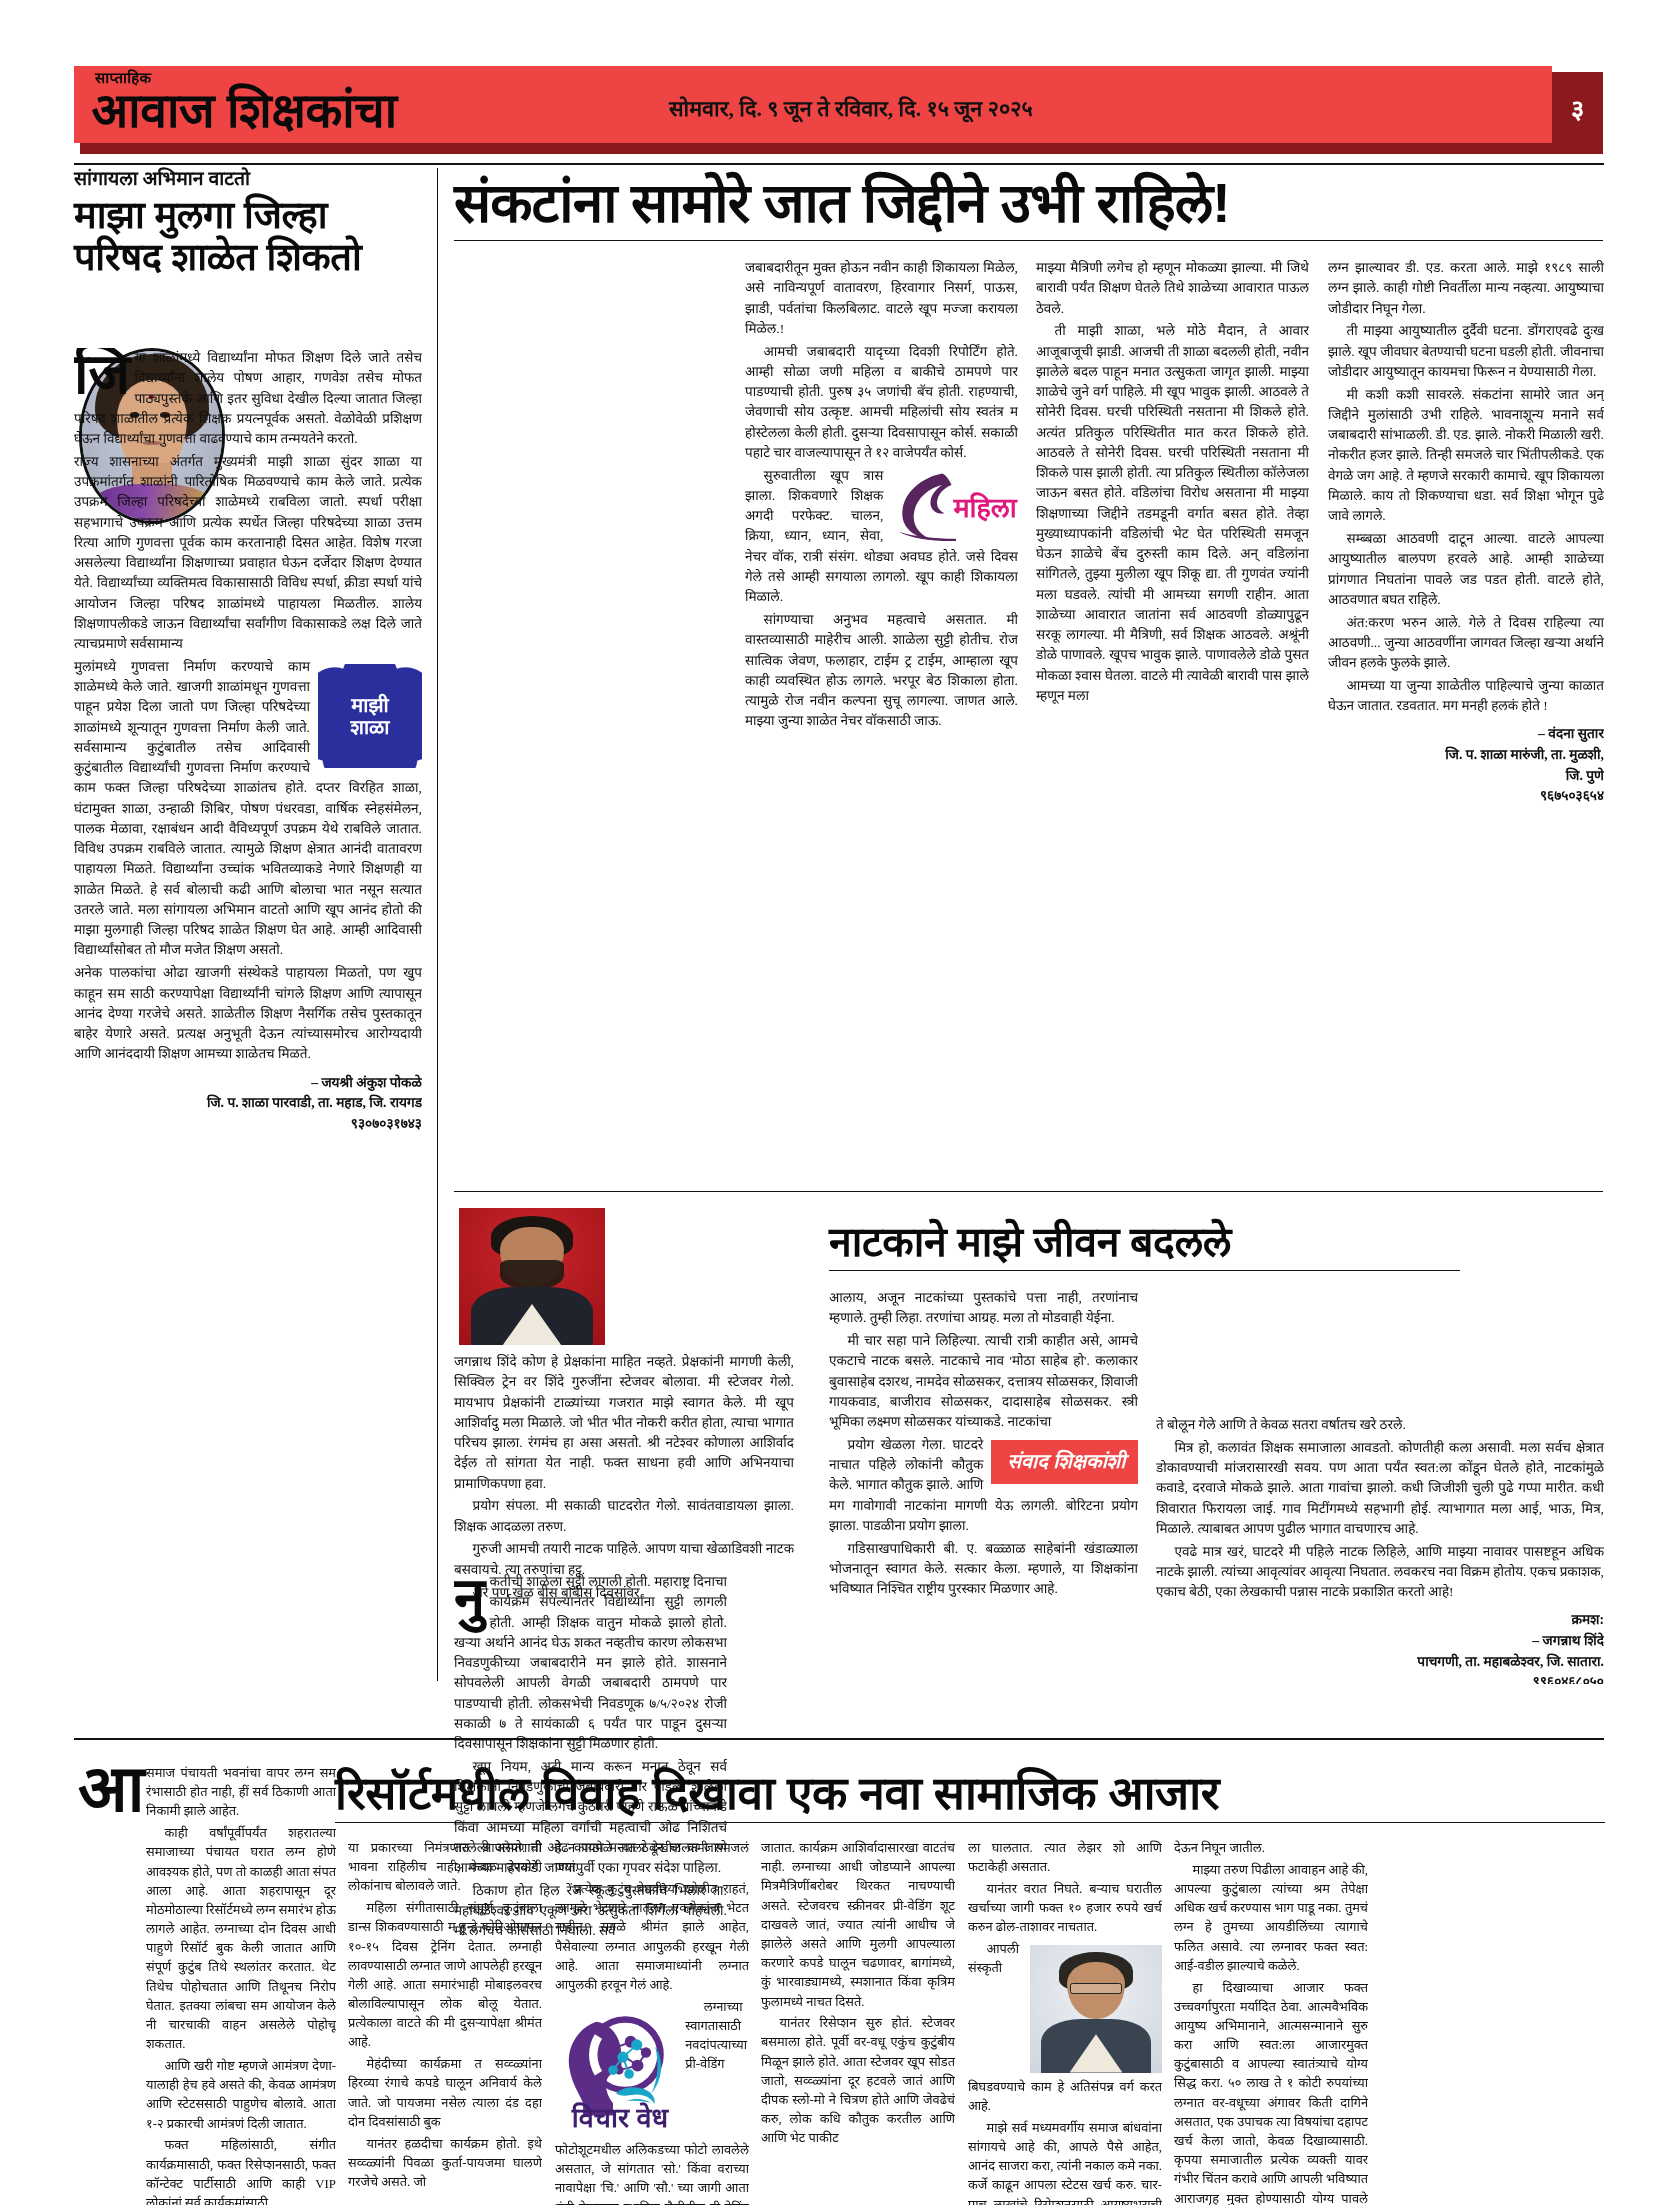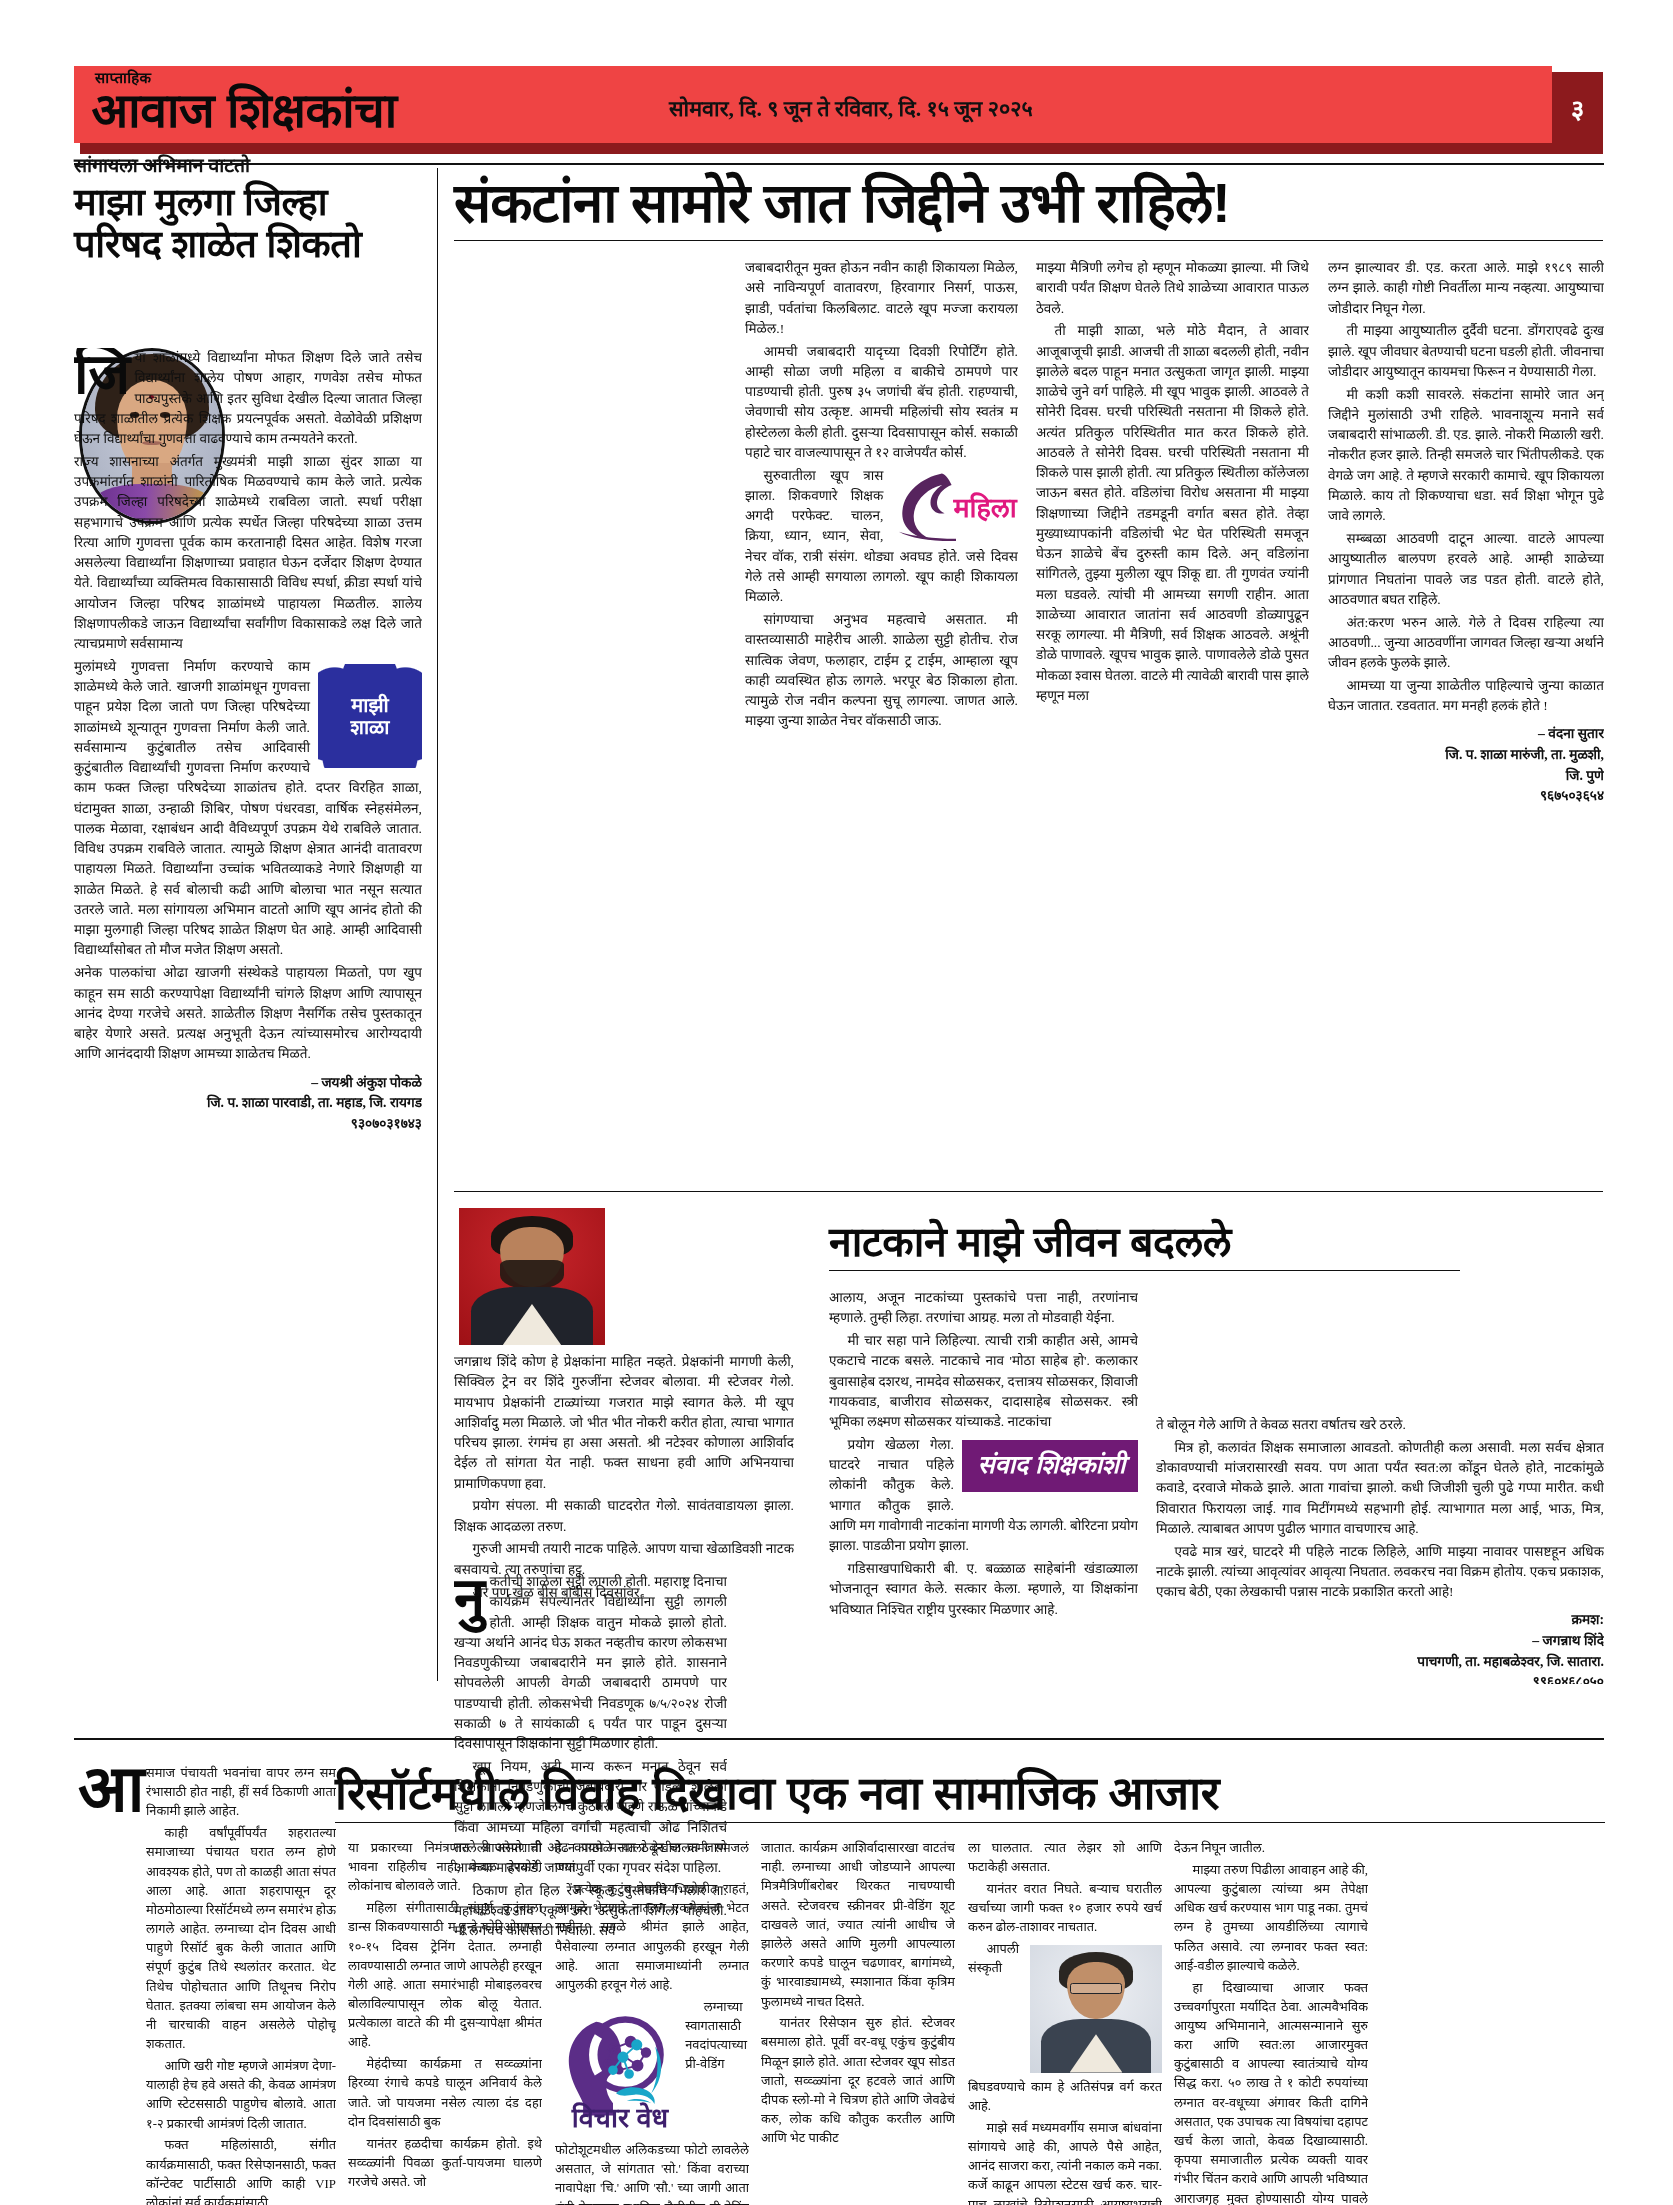--- a/index.html
+++ b/index.html
@@ -90,21 +90,21 @@
   }
 
   
   .hr-thick { position: absolute; background: #111; }
   .vr-thin  { position: absolute; background: #111; width: 0.9px; }
 
   
   .left-feature {
     position: absolute;
     left: 74px;
-    top: 155px;
+    top: 168px;
     width: 340px;
   }
   .kicker-sm {
     font-family: "Liberation Serif", serif;
     font-size: 19.4px;
     font-weight: bold;
     color: #111;
     line-height: 1.15;
     margin-bottom: 3.5px;
   }
@@ -280,24 +280,24 @@
   }
   .logo-vichar .txt {
     position: absolute; left: 0; bottom: -1.8px; width: 146px;
     font-family: "Liberation Sans", sans-serif;
     font-size: 27px; font-weight: bold; color: #3e1f6d;
     text-align: center; white-space: nowrap;
   }
 
   .badge-samvad {
     position: absolute;
-    background: #701a75;
+    background: #ef4444;
     padding: 6.2px 16px 8px 16px;
     font-family: "Liberation Sans", sans-serif;
-    font-size: 25px; font-weight: bold; font-style: italic;
+    font-size: 20px; font-weight: bold; font-style: italic;
     color: #ffffff; white-space: nowrap;
   }
 
   
   .sec-head {
     position: absolute;
     font-family: "Liberation Sans", sans-serif;
     font-weight: bold;
     color: #0a0a0a;
     letter-spacing: -0.4px;

